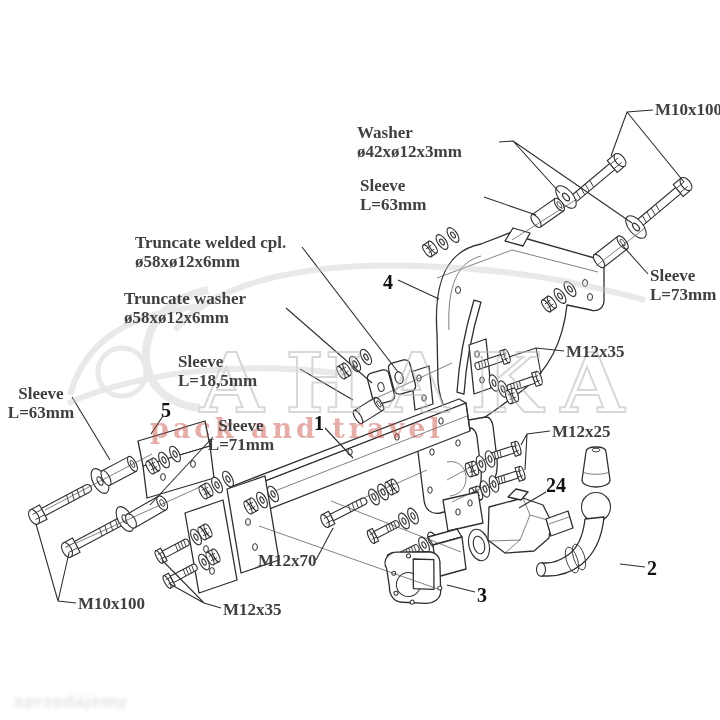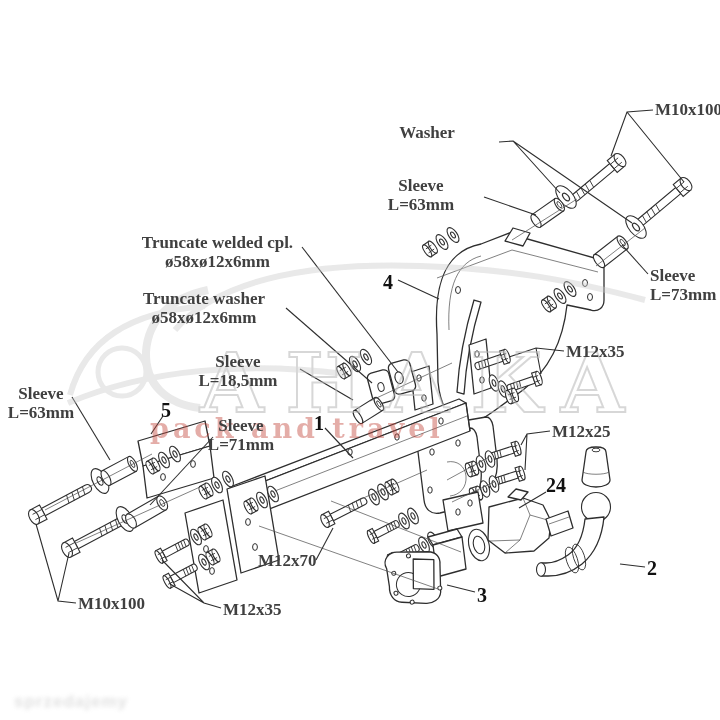--- a/index.html
+++ b/index.html
@@ -8,21 +8,21 @@
   .stage svg{position:absolute;left:0;top:0;}
   
   .w{fill:#ffffff;stroke:#2e2e2e;stroke-width:1.1;vector-effect:non-scaling-stroke;}
   .t{fill:none;stroke:#2e2e2e;stroke-width:.9;vector-effect:non-scaling-stroke;}
   .plate{fill:#ffffff;stroke:#2e2e2e;stroke-width:1.3;stroke-linejoin:round;}
   .hole{fill:#ffffff;stroke:#2e2e2e;stroke-width:1;}
   .ln{fill:none;stroke:#2e2e2e;stroke-width:1.1;}
   .thin{fill:none;stroke:#4a4a4a;stroke-width:.7;}
   
   .lbl{position:absolute;font-size:17px;line-height:19px;color:#404040;white-space:nowrap;font-weight:bold;}
-  .lbl.r{text-align:center;}
+  .lbl.r{text-align:left;}
   .lbl.c{text-align:center;}
   .num{position:absolute;font-size:20px;font-weight:bold;color:#111;}
   .corner-wm{position:absolute;left:14px;top:692px;font-family:"Liberation Sans",sans-serif;
              font-size:17px;font-weight:bold;color:#a9a9a9;opacity:.35;filter:blur(2px);
              letter-spacing:1px;}
   .wm-brand{font-family:"DejaVu Serif", serif;font-weight:bold;}
   .wm-slogan{font-family:"DejaVu Serif", serif;font-weight:bold;}
 </style>
 </head>
 <body>
@@ -285,20 +285,21 @@
     </g>
     <text class="wm-brand" x="200" y="412" font-size="82" letter-spacing="22" fill="none" stroke="#b8b8b8" stroke-width="2">AHAKA</text>
     <text class="wm-slogan" x="150" y="438" font-size="27" letter-spacing="4" fill="#c2453a" opacity="0.8">pack and travel</text>
   </g>
 </svg>
 
 <div class="lbl" style="left:655px;top:100px">M10x100</div>
 
 <div class="lbl r" style="left:357px;top:123px;width:140px">
   <div>Washer</div>
+  <div>ø42xø12x3mm</div>
 </div>
 
 <div class="lbl r" style="left:360px;top:176px;width:122px">
   <div>Sleeve</div>
   <div>L=63mm</div>
 </div>
 
 <div class="lbl" style="left:650px;top:266px">
   <div>Sleeve</div>
   <div>L=73mm</div>

